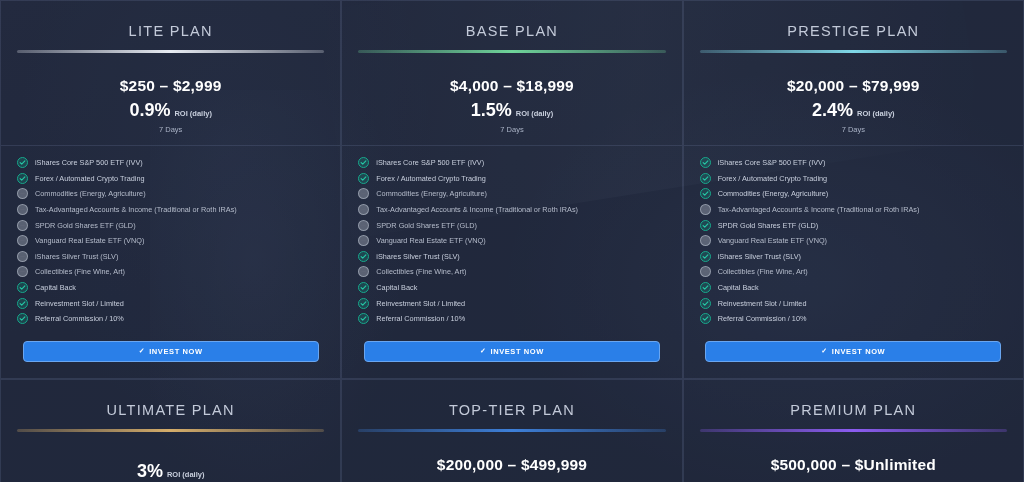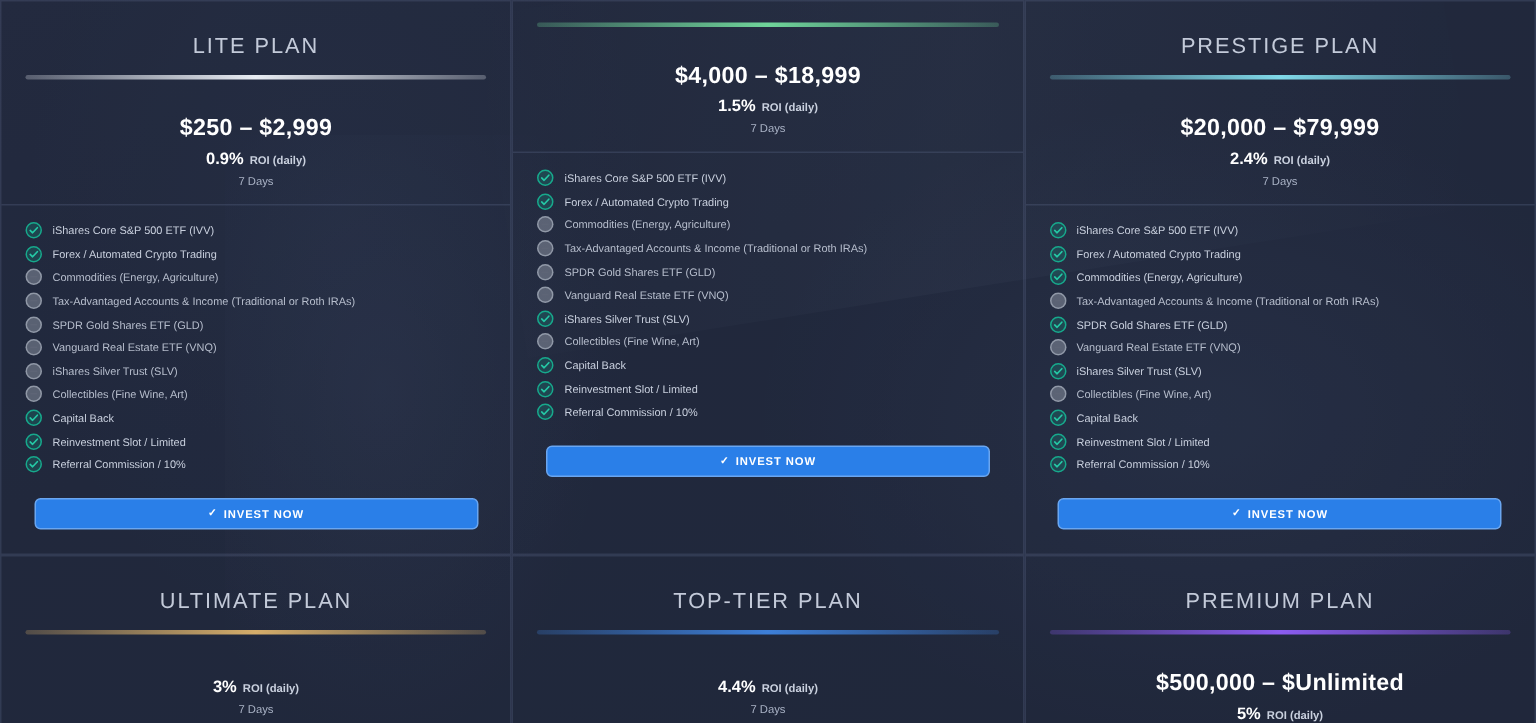--- a/index.html
+++ b/index.html
@@ -73,21 +73,21 @@
     font-weight: bold;
     letter-spacing: 0.2px;
   }
   .roi-line {
     margin-top: 5px;
     display: flex;
     align-items: baseline;
     justify-content: center;
     gap: 4px;
   }
-  .roi-value { color: #ffffff; font-size: 11px; font-weight: bold; }
+  .roi-value { color: #ffffff; font-size: 18px; font-weight: bold; }
   .roi-label { color: #c9d0de; font-size: 7.5px; font-weight: bold; }
   .term { margin-top: 4px; color: #aab3c6; font-size: 7.5px; }
 
   .divider {
     height: 1px;
     background: rgba(125,140,178,0.20);
     margin: 0 -14px;
   }
 
   .features { padding: 9px 2px 0 2px; }
@@ -246,20 +246,21 @@
           </div>
         </div>
         <div class="cta-wrap">
           <button class="cta">
             <span class="chk">✓</span>
             <span>INVEST NOW</span>
           </button>
         </div>
       </div>
       <div class="card">
+        <div class="plan-title">BASE PLAN</div>
         <div class="accent-bar" style="background: linear-gradient(90deg, rgba(111, 212, 154, 0.267), rgb(111, 212, 154), rgba(111, 212, 154, 0.267));"></div>
         <div class="price-block">
           <div class="price-range">$4,000 – $18,999</div>
           <div class="roi-line">
             <span class="roi-value">1.5%</span>
             <span class="roi-label">ROI (daily)</span>
           </div>
           <div class="term">7 Days</div>
         </div>
         <div class="divider"></div>
@@ -477,20 +478,21 @@
             <span class="roi-value">3%</span>
             <span class="roi-label">ROI (daily)</span>
           </div>
           <div class="term">7 Days</div>
         </div>
       </div>
       <div class="card row2">
         <div class="plan-title">TOP-TIER PLAN</div>
         <div class="accent-bar" style="background: linear-gradient(90deg, rgba(61, 127, 216, 0.267), rgb(61, 127, 216), rgba(61, 127, 216, 0.267));"></div>
         <div class="price-block">
+          <div class="price-range">$200,000 – $499,999</div>
           <div class="roi-line">
             <span class="roi-value">4.4%</span>
             <span class="roi-label">ROI (daily)</span>
           </div>
           <div class="term">7 Days</div>
         </div>
       </div>
       <div class="card row2">
         <div class="plan-title">PREMIUM PLAN</div>
         <div class="accent-bar" style="background: linear-gradient(90deg, rgba(139, 92, 240, 0.267), rgb(139, 92, 240), rgba(139, 92, 240, 0.267));"></div>

